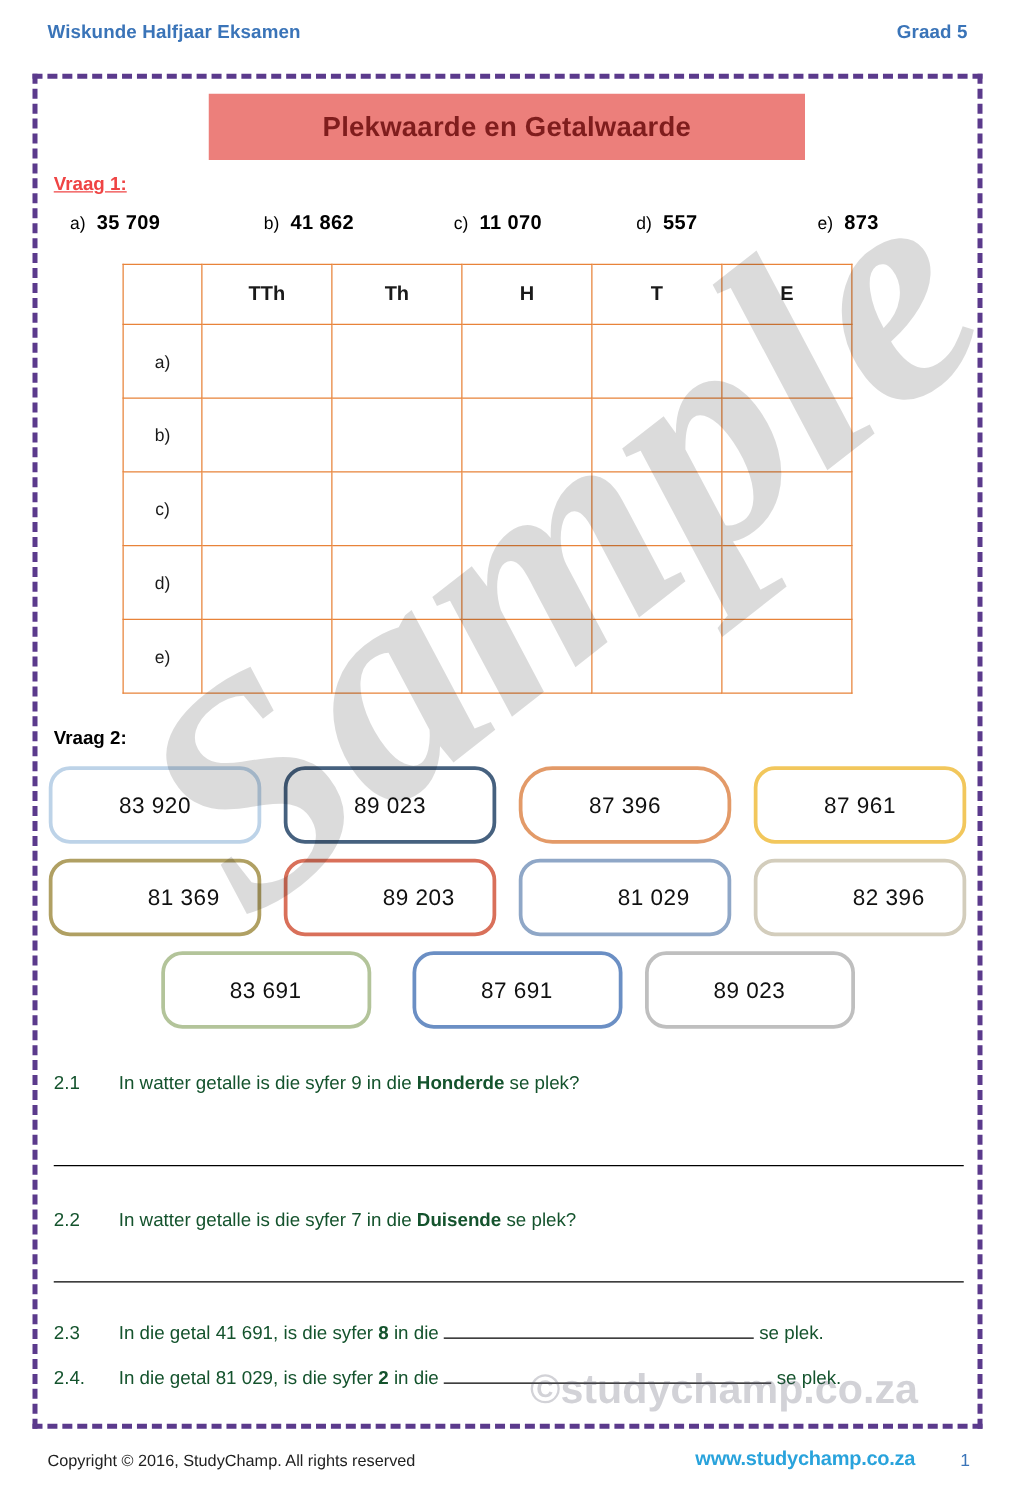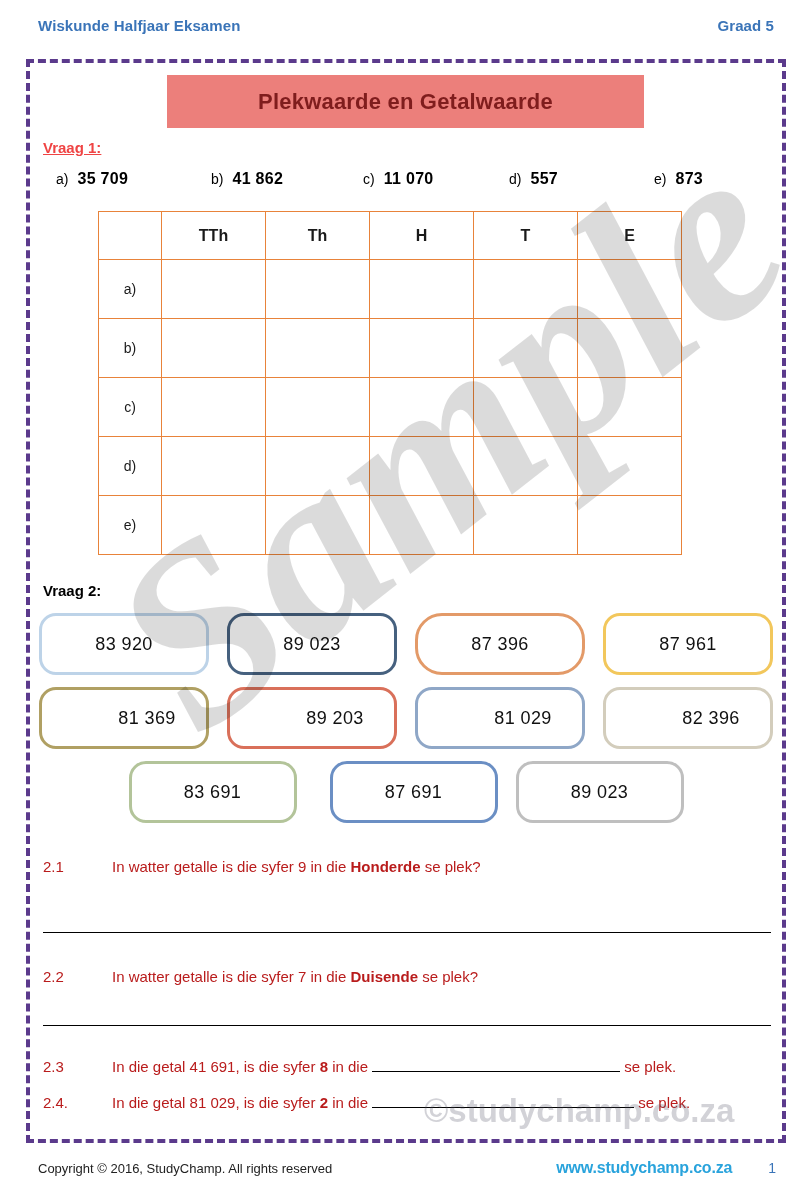--- a/index.html
+++ b/index.html
@@ -193,24 +193,23 @@
   .pill-w-a { width: 172px; }
   .pill-w-b { width: 176px; padding-left: 46px; }
   .pill-w-c { width: 168px; }
 
   
   .subq {
     position: absolute;
     left: 13px;
     width: 730px;
     font-size: 15px;
-    color: #b91c1c;
+    color: #14532d;
     display: flex;
     align-items: flex-start;
-    gap: 17px;
   }
   .subq .sq-num { width: 52px; flex: none; }
   .subq .sq-text { flex: 1; }
   .subq b { font-weight: bold; }
 
   .answer-line {
     position: absolute;
     left: 13px;
     width: 728px;
     border-bottom: 1.6px solid #000;

